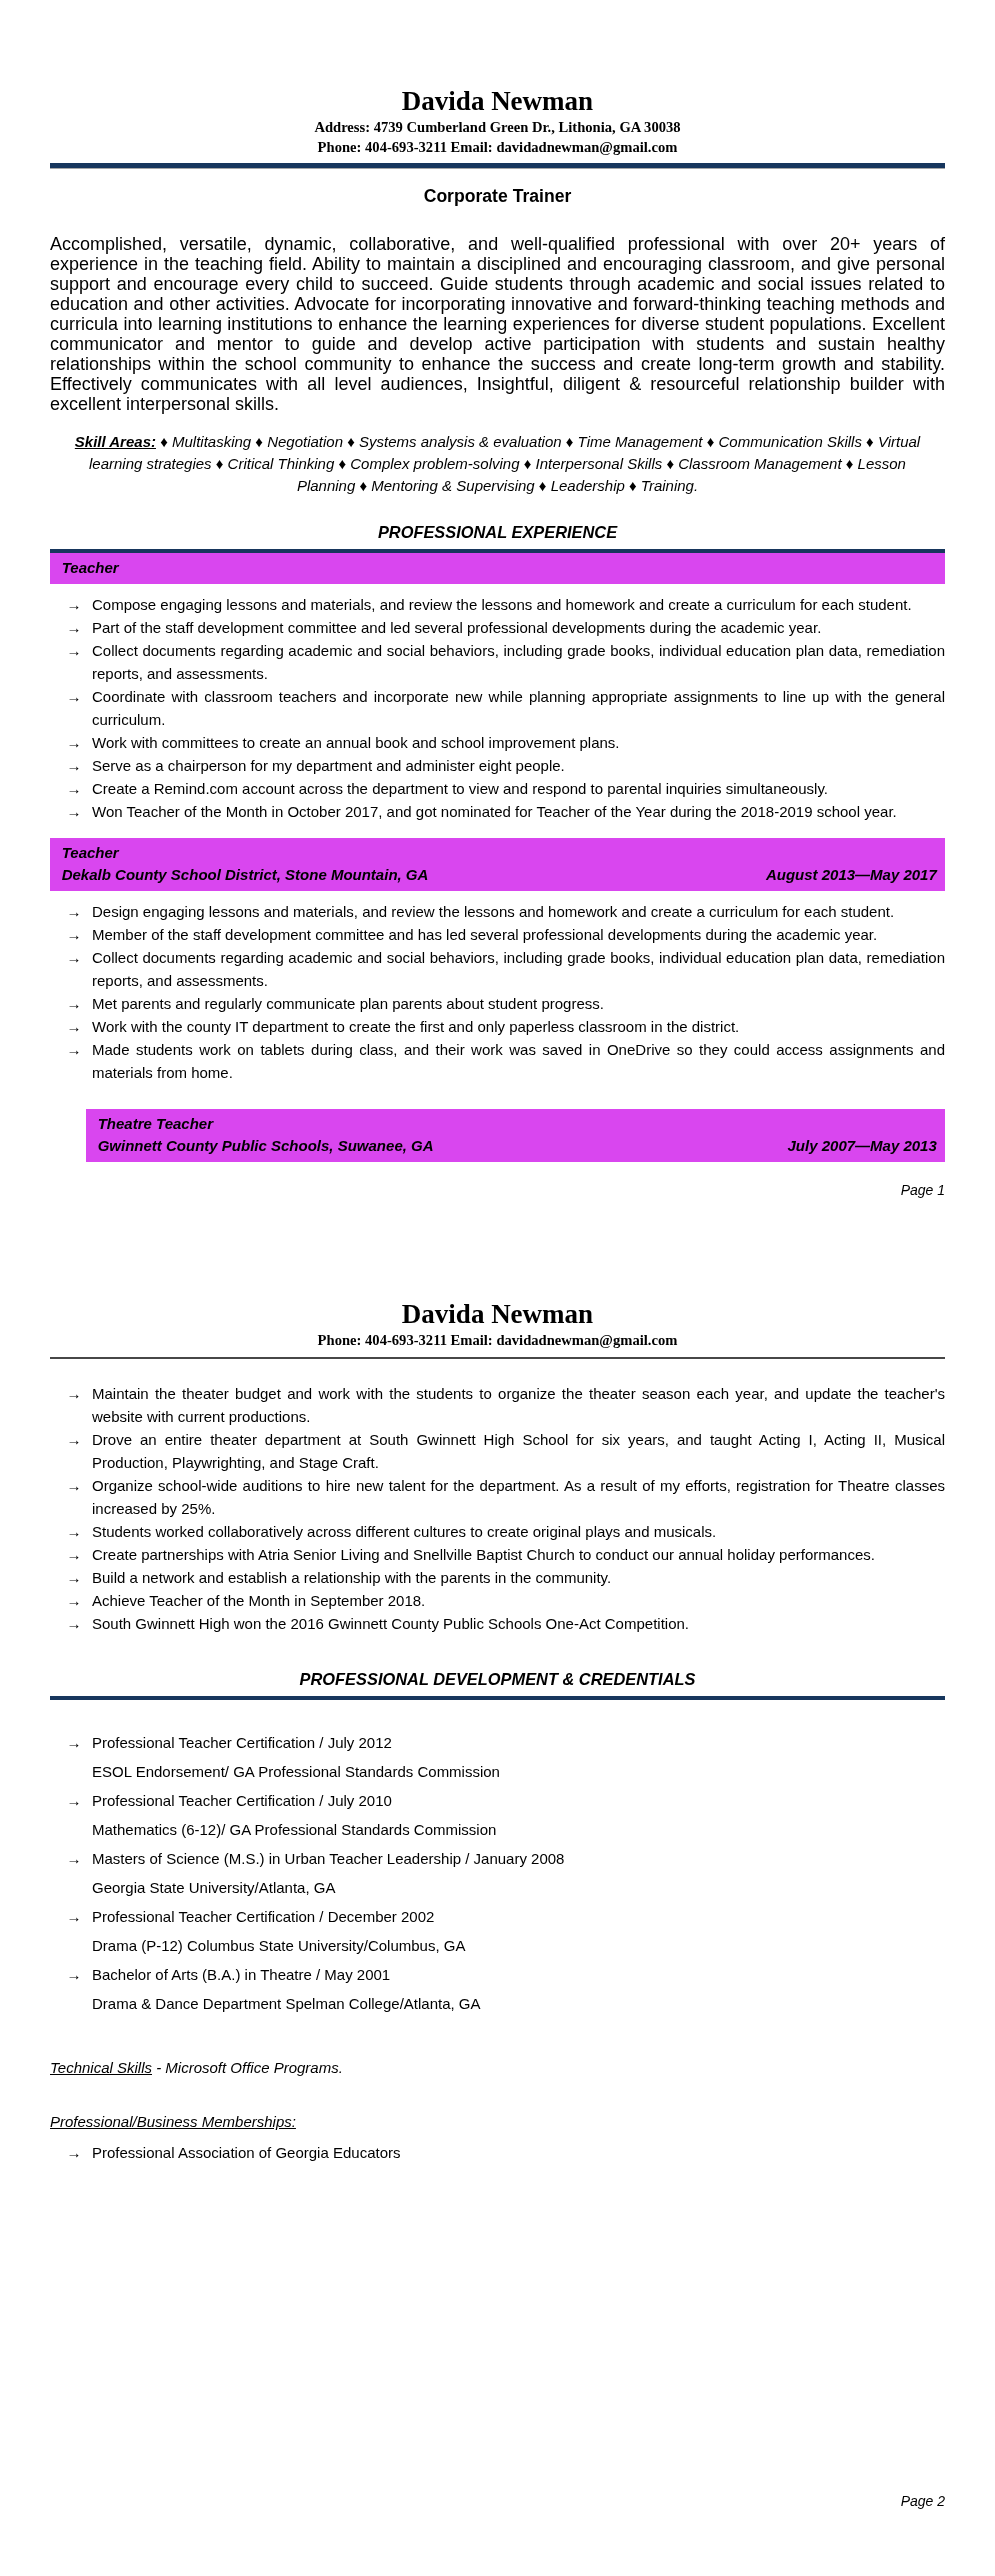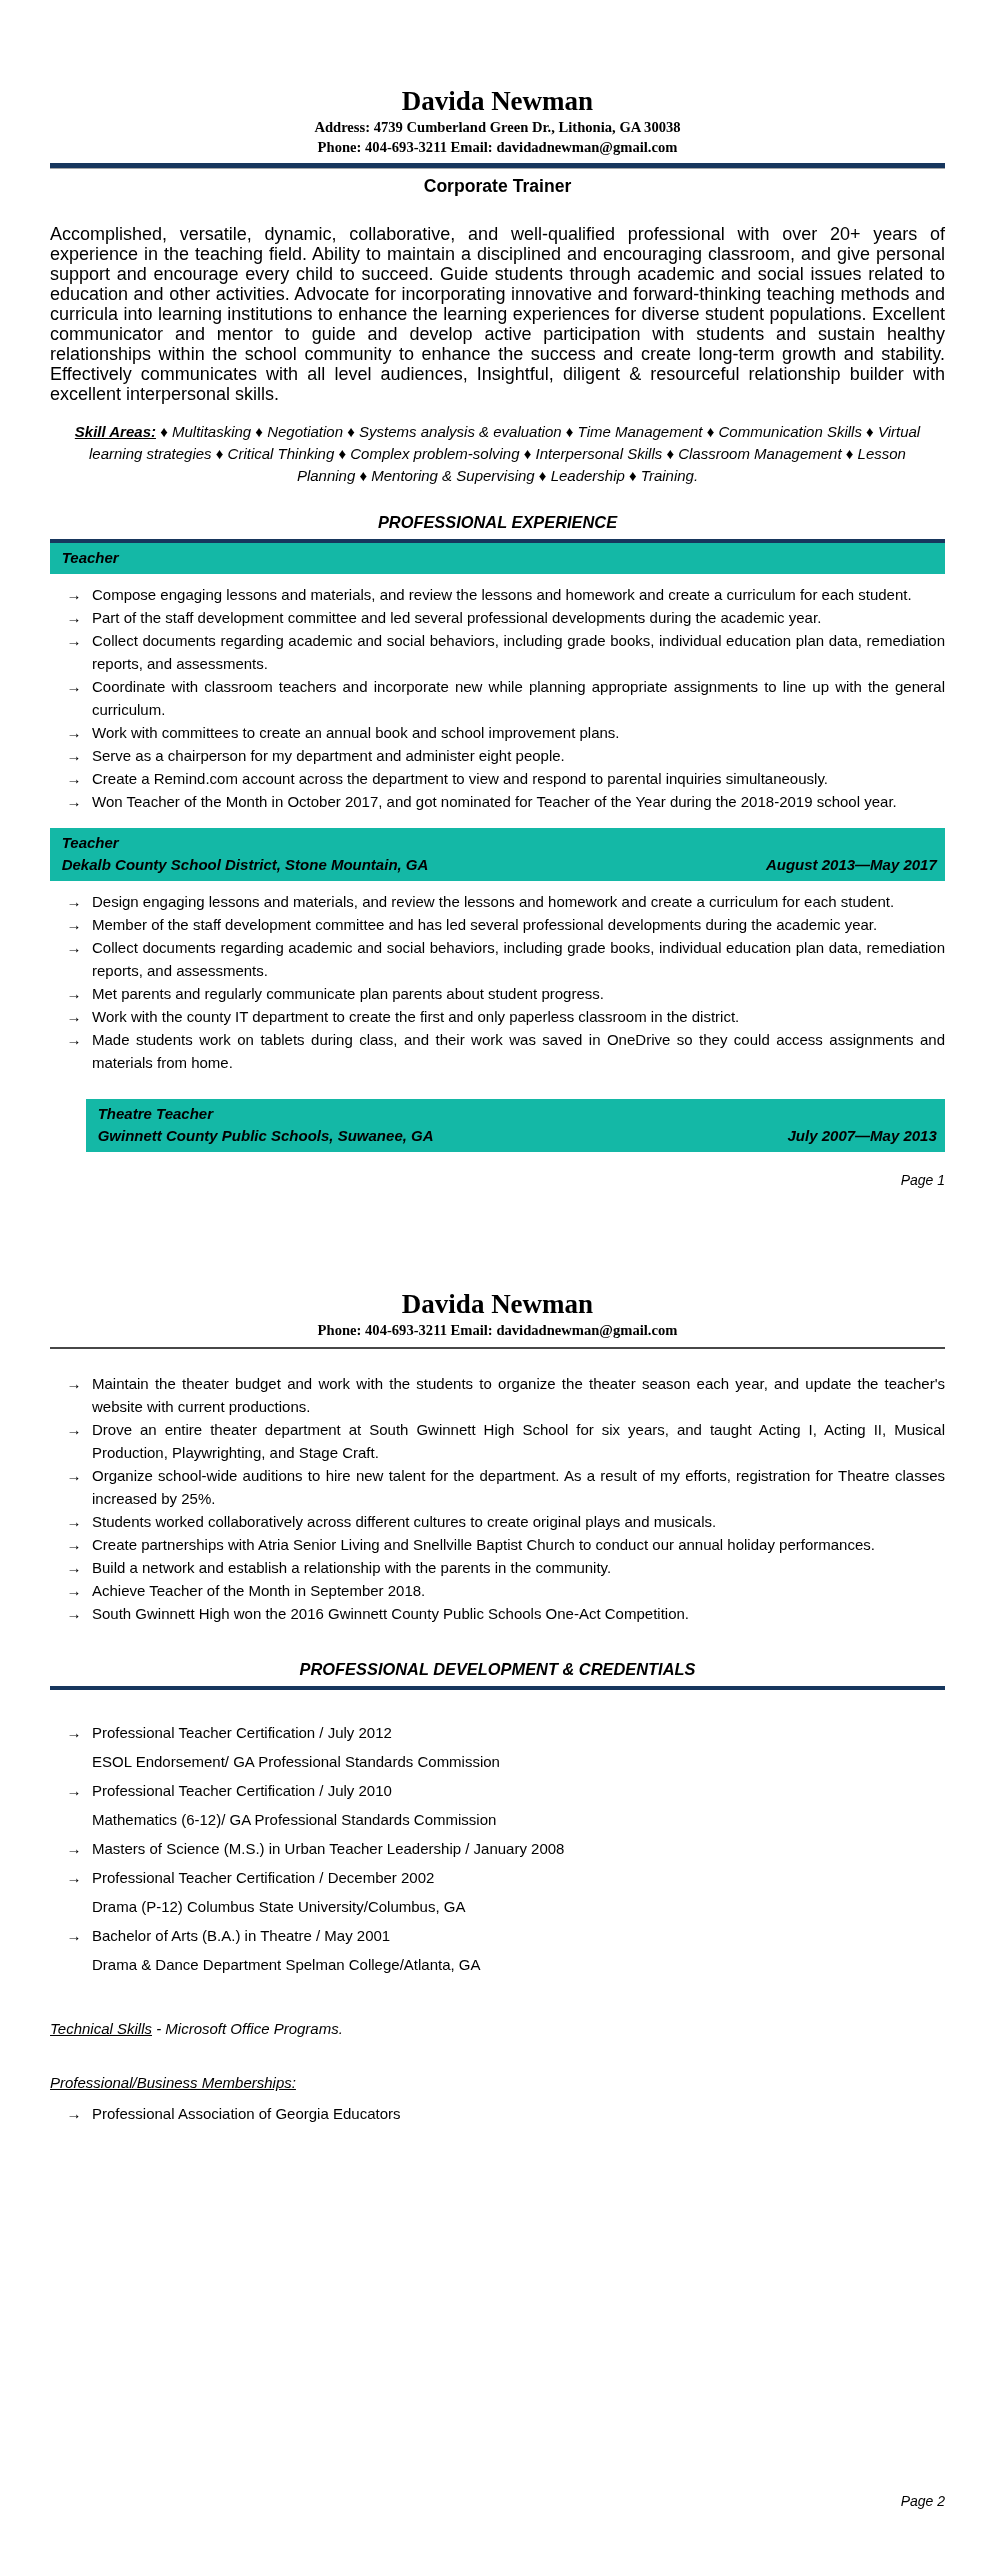--- a/index.html
+++ b/index.html
@@ -27,21 +27,21 @@
 
   
   .rule-thickthin {
     margin-top: 5.9px;
     height: 7px;
     background: linear-gradient(#17365D 0px, #17365D 4.7px, #ffffff 4.7px, #ffffff 5.3px, #A6A6A6 5.3px, #A6A6A6 6.4px, #ffffff 6.4px);
   }
   .rule-navy { height: 4.1px; background: #17365D; margin-top: 7px; }
   .rule-dark { height: 1.8px; background: #474747; margin-top: 7px; }
 
-  .doc-title { margin-top: 6px; text-align: center; font-weight: bold; font-size: 17.6px; }
+  .doc-title { margin-top: 16px; text-align: center; font-weight: bold; font-size: 17.6px; }
 
   .summary {
     margin: 27px 0 12px;
     font-size: 18px;
     line-height: 20px;
     text-align: justify;
   }
 
   .skills-para {
     margin: 17.6px 14.6px 0;
@@ -49,21 +49,21 @@
     line-height: 21.7px;
     font-style: italic;
     text-align: center;
   }
   .skills-lead { font-weight: bold; text-decoration: underline; }
 
   .section-heading { margin: 26px 0 0; text-align: center; font-size: 16.4px; font-weight: bold; font-style: italic; }
 
   
   .band {
-    background: #14b8a6;
+    background: #d946ef;
     padding: 4.1px 8.2px 5.3px 11.7px;
     font-size: 15px;
     line-height: 21.7px;
     font-weight: bold;
     font-style: italic;
   }
   .band-row { display: flex; justify-content: space-between; align-items: baseline; }
   .mt26 { margin-top: 15px; }
   .mt42 { margin-top: 24.6px; margin-left: 36px; }
 
@@ -191,20 +191,21 @@
           <li class="cred-item">
             <div class="bullet-line"><span><span class="arrow">→</span><span class="bullet-text">Professional Teacher Certification / July 2012</span></span></div>
             <div class="cred-subline">ESOL Endorsement/ GA Professional Standards Commission</div>
           </li>
           <li class="cred-item">
             <div class="bullet-line"><span><span class="arrow">→</span><span class="bullet-text">Professional Teacher Certification / July 2010</span></span></div>
             <div class="cred-subline">Mathematics (6-12)/ GA Professional Standards Commission</div>
           </li>
           <li class="cred-item">
             <div class="bullet-line"><span><span class="arrow">→</span><span class="bullet-text">Masters of Science (M.S.) in Urban Teacher Leadership / January 2008</span></span></div>
+            <div class="cred-subline">Georgia State University/Atlanta, GA</div>
           </li>
           <li class="cred-item">
             <div class="bullet-line"><span><span class="arrow">→</span><span class="bullet-text">Professional Teacher Certification / December 2002</span></span></div>
             <div class="cred-subline">Drama (P-12) Columbus State University/Columbus, GA</div>
           </li>
           <li class="cred-item">
             <div class="bullet-line"><span><span class="arrow">→</span><span class="bullet-text">Bachelor of Arts (B.A.) in Theatre / May 2001</span></span></div>
             <div class="cred-subline">Drama &amp; Dance Department Spelman College/Atlanta, GA</div>
           </li>
         </ul>

